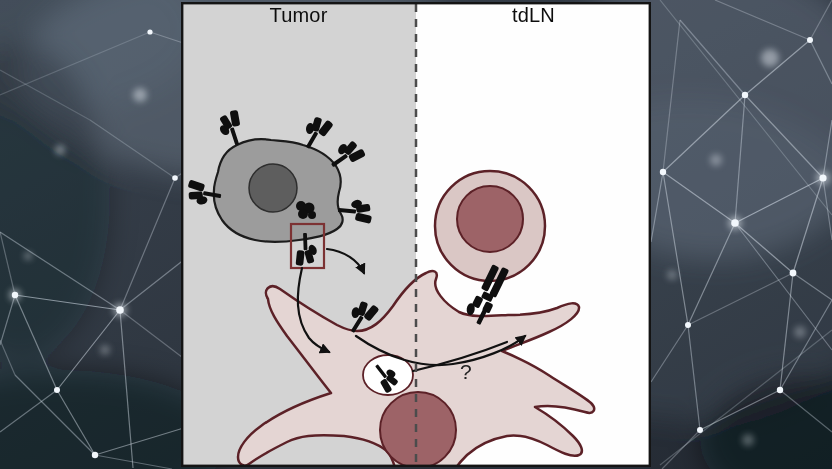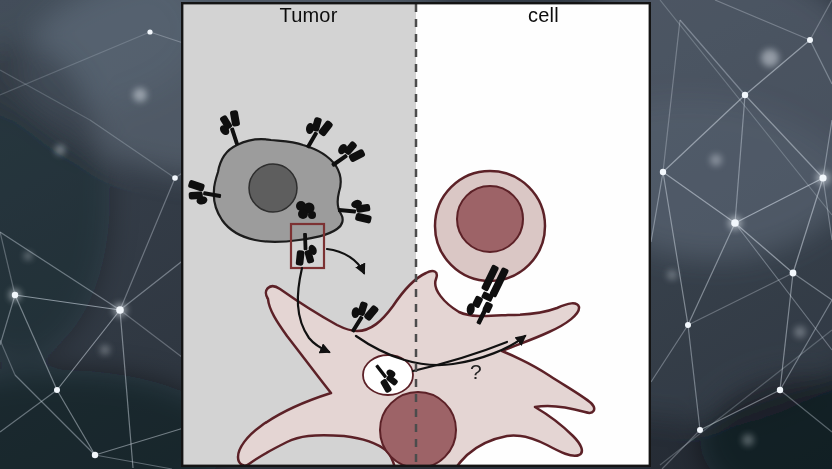--- a/index.html
+++ b/index.html
@@ -6,21 +6,21 @@
   body{
     width:832px;height:469px;position:relative;overflow:hidden;
     background:#2e3540;
     font-family:"Liberation Sans","DejaVu Sans",sans-serif;
   }
   #bg{position:absolute;left:0;top:0;width:832px;height:469px;}
   #panel{
     position:absolute;left:181px;top:2px;width:470px;height:465px;
   }
   #panel svg{position:absolute;left:0;top:0;}
-  .lbl{position:absolute;color:#111;white-space:pre-line;line-height:1.22;margin-left:10px;}
+  .lbl{position:absolute;color:#111;white-space:pre-line;line-height:1.22;}
   .title{font-size:20px;color:#0d0d0d;text-align:center;letter-spacing:.2px;}
   #title-tumor{left:0;top:1px;width:235px;}
   #title-tdln{left:235px;top:1px;width:235px;}
   #lbl-pmhc{left:17px;top:58px;font-size:16.5px;}
   #lbl-tcell{right:8px;top:146px;font-size:16.5px;text-align:right;}
   #lbl-dc{left:344px;top:362px;font-size:17px;}
   #lbl-q{left:279px;top:357px;font-size:21px;color:#222;}
 </style>
 </head>
 <body>
@@ -250,15 +250,15 @@
       <path marker-end="url(#ah)" d="M 175 334 C 205 355 240 367 272 362 C 300 358 328 347 344 334"></path>
       <path d="M 232 369 C 262 362 296 352 326 340"></path>
     </g>
 
     <line x1="235" y1="2" x2="235" y2="463" stroke="#4c4c4c" stroke-width="2.5" stroke-dasharray="8 7"></line>
 
     <rect x="1.2" y="1.2" width="467.6" height="462.6" fill="none" stroke="#141414" stroke-width="2.4"></rect>
   </svg>
 
   <div class="lbl title" id="title-tumor">Tumor</div>
-  <div class="lbl title" id="title-tdln">cell</div>
+  <div class="lbl title" id="title-tdln">tdLN</div>
   <div class="lbl" id="lbl-q">?</div>
 </div>
 
 </body></html>

